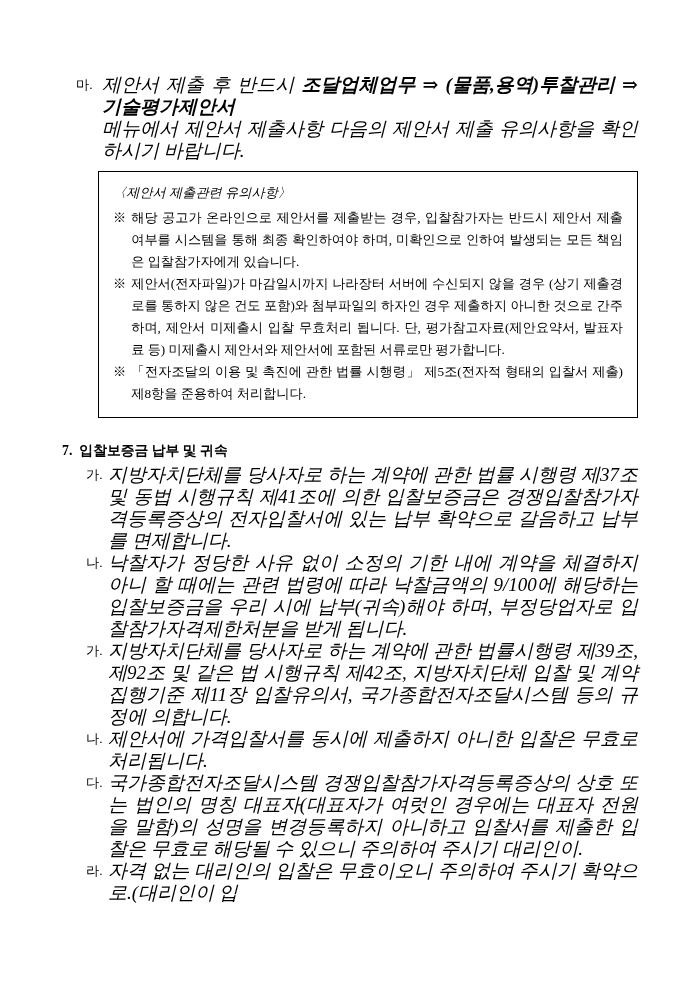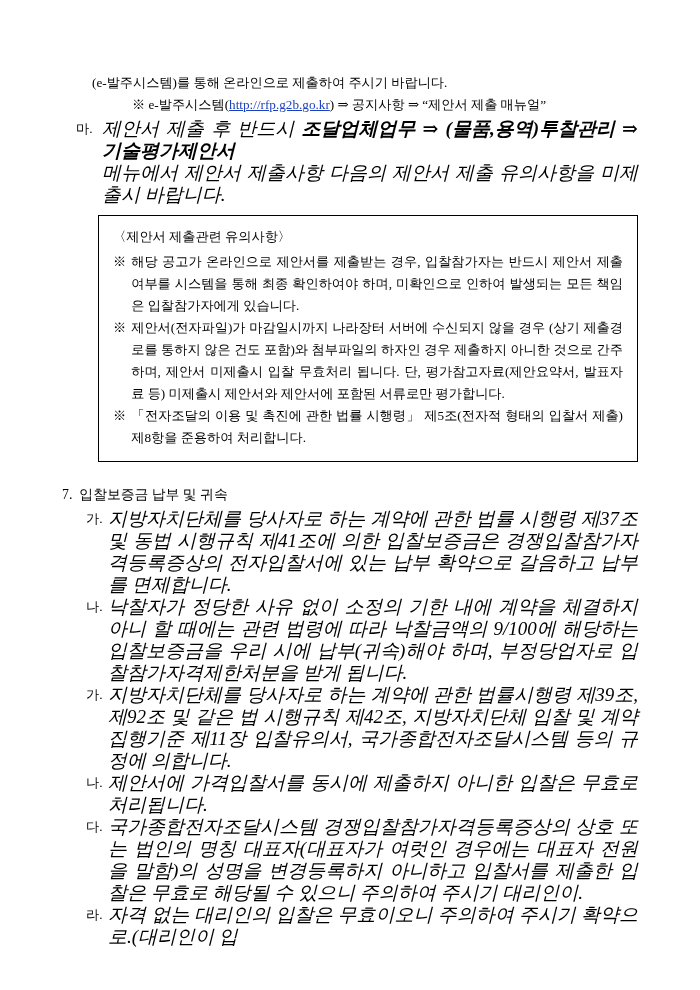--- a/index.html
+++ b/index.html
@@ -42,41 +42,42 @@
     border: 1px solid #000000;
     margin: 9px 0 0 36px;
     padding: 10px 14px 12px 14px;
     width: 540px;
     box-sizing: border-box;
   }
   .notice-title {
     font-size: 13.2px;
     line-height: 22px;
     margin-bottom: 3px;
+    font-style: italic;
   }
   .notice-item {
     display: flex;
     align-items: flex-start;
     font-size: 13.2px;
     line-height: 22px;
   }
   .notice-item .mk {
     flex: 0 0 auto;
     padding-right: 5px;
   }
   .notice-item .tx {
     flex: 1 1 auto;
     text-align: justify;
     text-justify: inter-character;
   }
 
   
   .section-heading {
     font-size: 13.8px;
-    font-weight: normal;
+    font-weight: bold;
     line-height: 22px;
     margin-top: 22px;
     margin-bottom: 2px;
   }
   .section-heading .num { margin-right: 7px; }
 
   .item {
     display: flex;
     align-items: flex-start;
     margin-top: 0;
@@ -97,32 +98,26 @@
   .block-indent { margin-left: 24px; }
 
   .top-lines { margin-left: 30px; }
   .sub-note { margin-left: 40px; }
 </style>
 </head>
 <body>
 
 <div class="page">
 
-  <div class="top-lines">
-    <div class="line">(e-발주시스템)를 통해 온라인으로 제출하여 주시기 바랍니다.</div>
-    <div class="line sub-note">
-      <span>※  e-발주시스템(</span><span class="link">http://rfp.g2b.go.kr</span><span>) ⇒ 공지사항 ⇒  “제안서 제출 매뉴얼”</span>
-    </div>
-  </div>
 
   <div class="item" style="margin-top:2px; margin-left:14px;">
     <div class="mk" style="flex:0 0 26px;">마.</div>
     <div class="tx">
       <span>제안서  제출  후  반드시 </span><span class="bold">조달업체업무  ⇒  (물품,용역)투찰관리  ⇒  기술평가제안서</span><br>
-      <span>메뉴에서  제안서  제출사항  다음의  제안서  제출  유의사항을  미제출시  바랍니다.</span>
+      <span>메뉴에서  제안서  제출사항  다음의  제안서  제출  유의사항을  확인하시기  바랍니다.</span>
     </div>
   </div>
 
   <div class="notice-box">
     <div class="notice-title">〈제안서 제출관련 유의사항〉</div>
 
     <div class="notice-item">
       <span class="mk">※</span>
       <span class="tx">해당 공고가 온라인으로 제안서를 제출받는 경우, 입찰참가자는 반드시 제안서 제출여부를 시스템을 통해 최종 확인하여야 하며, 미확인으로 인하여 발생되는 모든 책임은 입찰참가자에게 있습니다.</span>
     </div>

